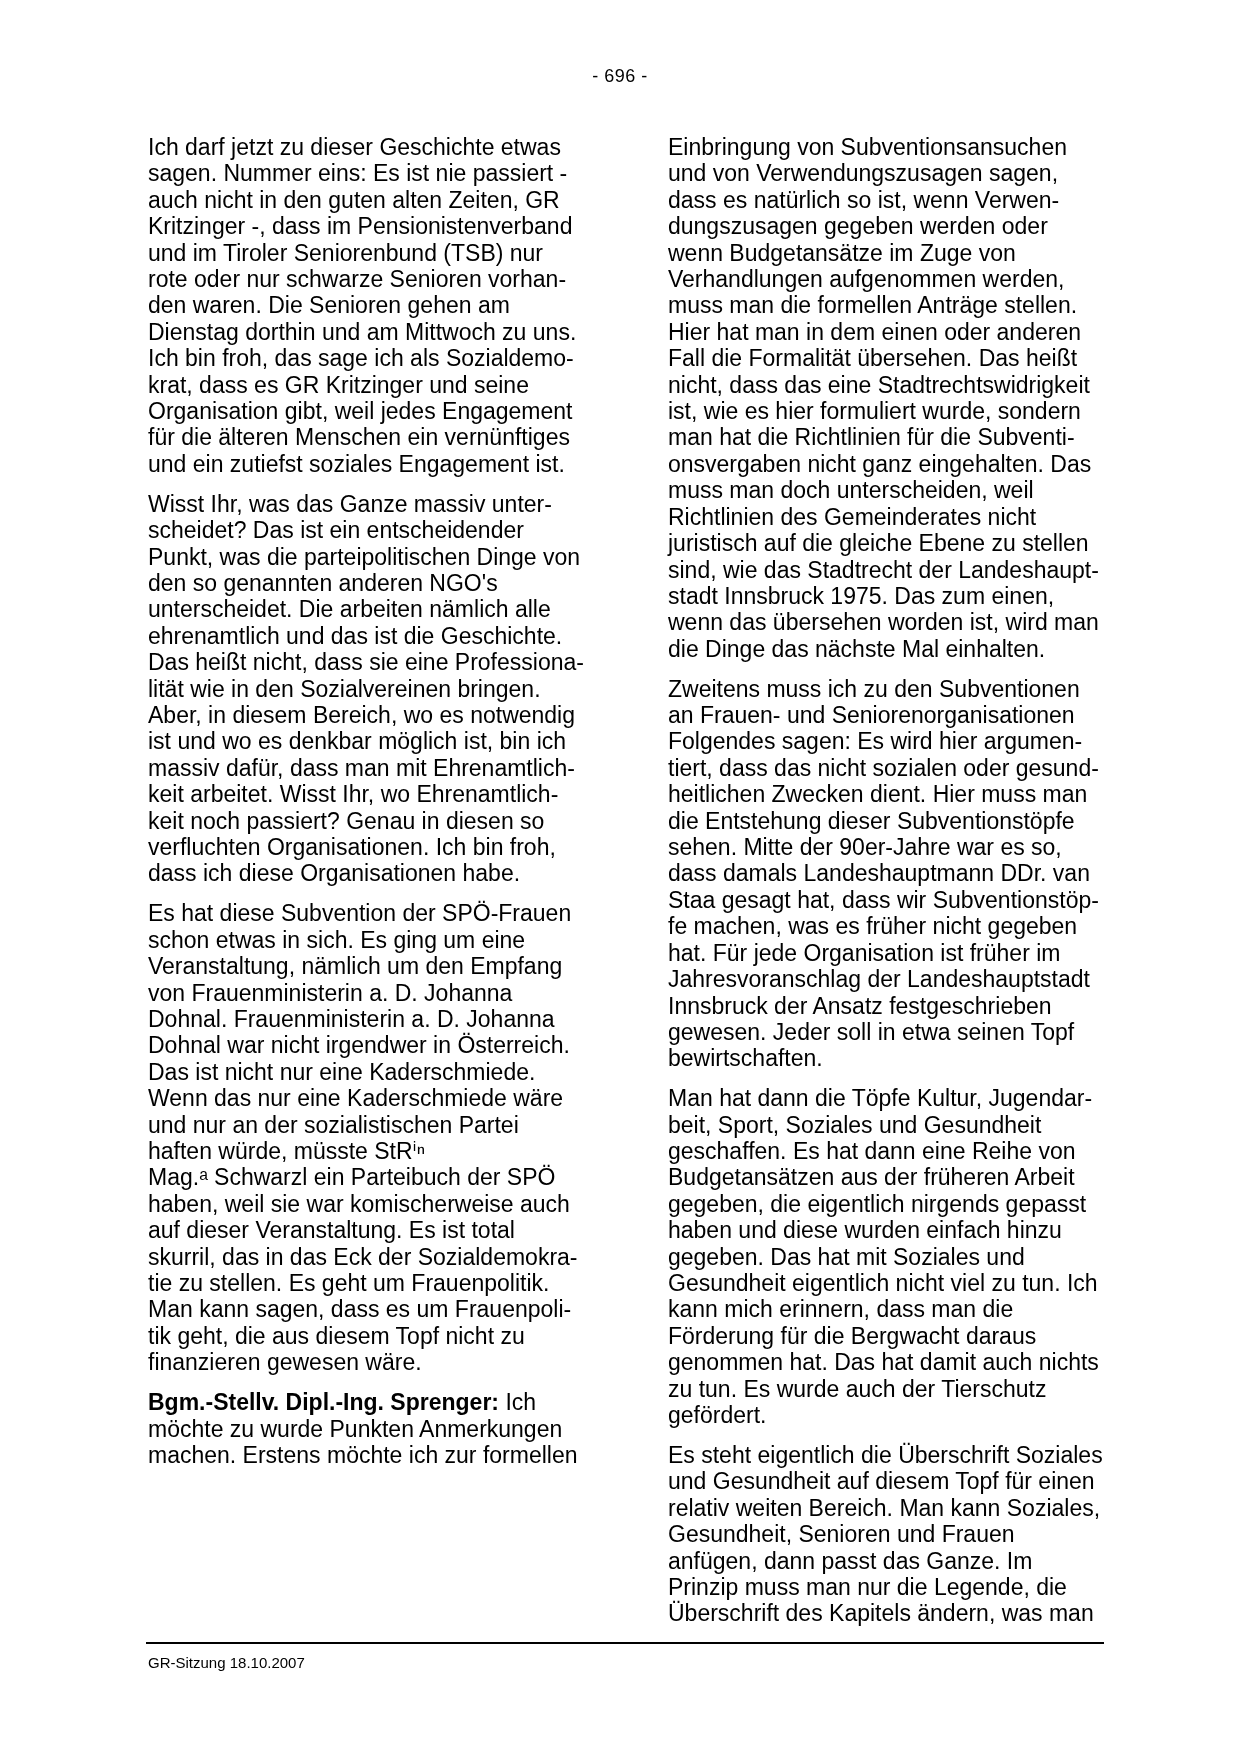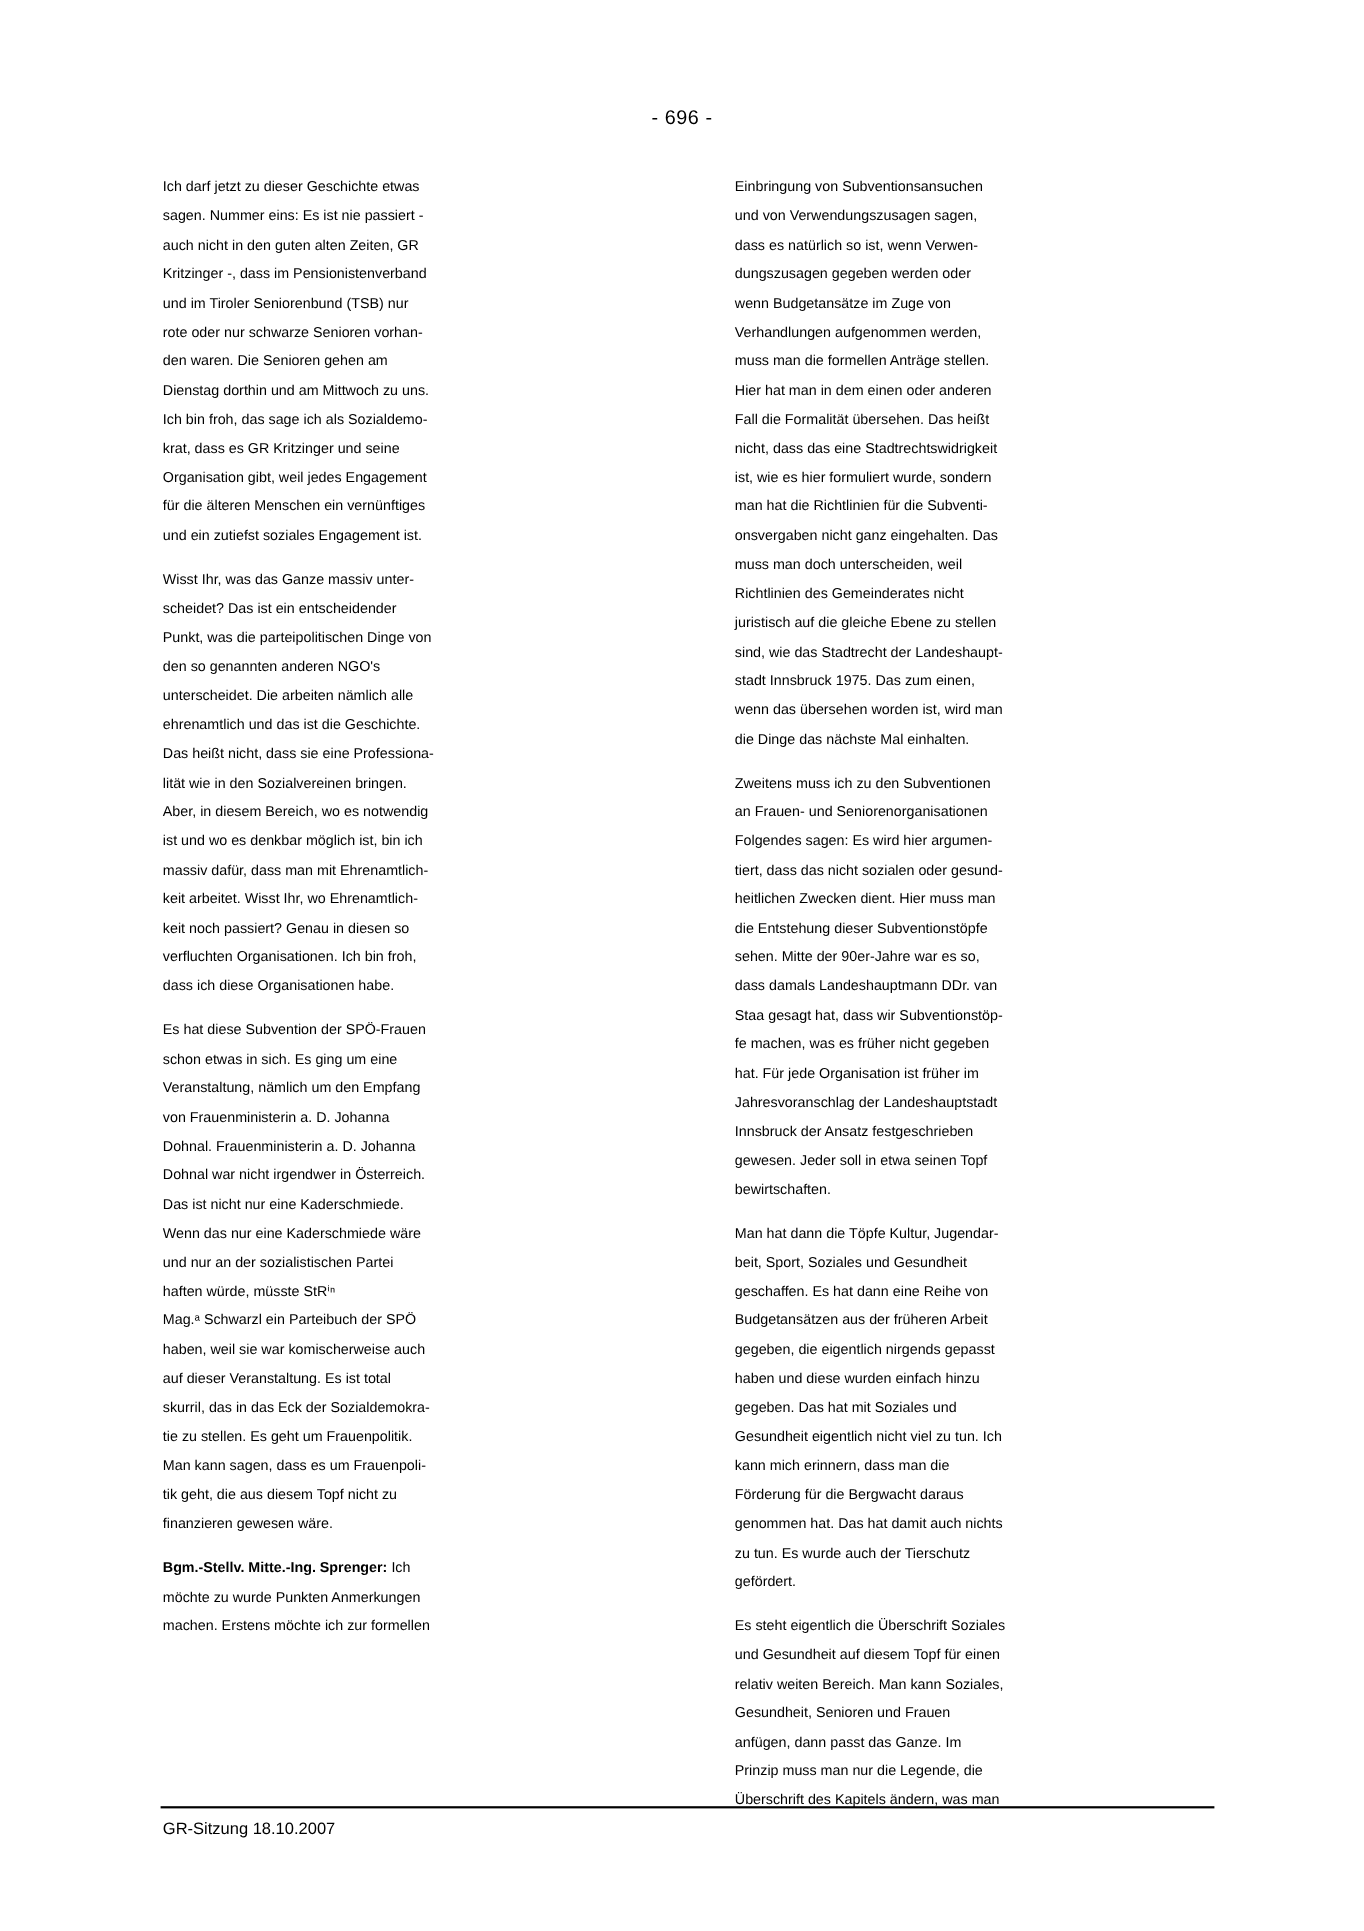--- a/index.html
+++ b/index.html
@@ -14,26 +14,25 @@
   }
   .page { position: absolute; inset: 0; }
   .page-number {
     position: absolute;
     top: 66px;
     left: 0;
     width: 1240px;
     text-align: center;
     font-size: 18px;
     letter-spacing: 0.5px;
-    margin-top: 31px;
   }
   .col {
     position: absolute;
-    top: 157px;
-    font-size: 13px;
+    top: 134px;
+    font-size: 23px;
     line-height: 26.4px;
     white-space: normal;
   }
   .col-left  { left: 148px; width: 436px; }
   .col-right { left: 668px; width: 436px; }
   .para {
     margin: 0 0 13.5px 0;
     padding: 0;
     white-space: pre;
   }
@@ -101,21 +100,21 @@
 und nur an der sozialistischen Partei
 haften würde, müsste StRⁱⁿ
 Mag.ᵃ Schwarzl ein Parteibuch der SPÖ
 haben, weil sie war komischerweise auch
 auf dieser Veranstaltung. Es ist total
 skurril, das in das Eck der Sozialdemokra-
 tie zu stellen. Es geht um Frauenpolitik.
 Man kann sagen, dass es um Frauenpoli-
 tik geht, die aus diesem Topf nicht zu
 finanzieren gewesen wäre.</p>
-    <p class="para"><strong>Bgm.-Stellv. Mitte.-Ing. Sprenger:</strong> <span>Ich
+    <p class="para"><strong>Bgm.-Stellv. Dipl.-Ing. Sprenger:</strong> <span>Ich
 möchte zu wurde Punkten Anmerkungen
 machen. Erstens möchte ich zur formellen</span></p>
   </div>
 
   <div class="col col-right">
     <p class="para">Einbringung von Subventionsansuchen
 und von Verwendungszusagen sagen,
 dass es natürlich so ist, wenn Verwen-
 dungszusagen gegeben werden oder
 wenn Budgetansätze im Zuge von

